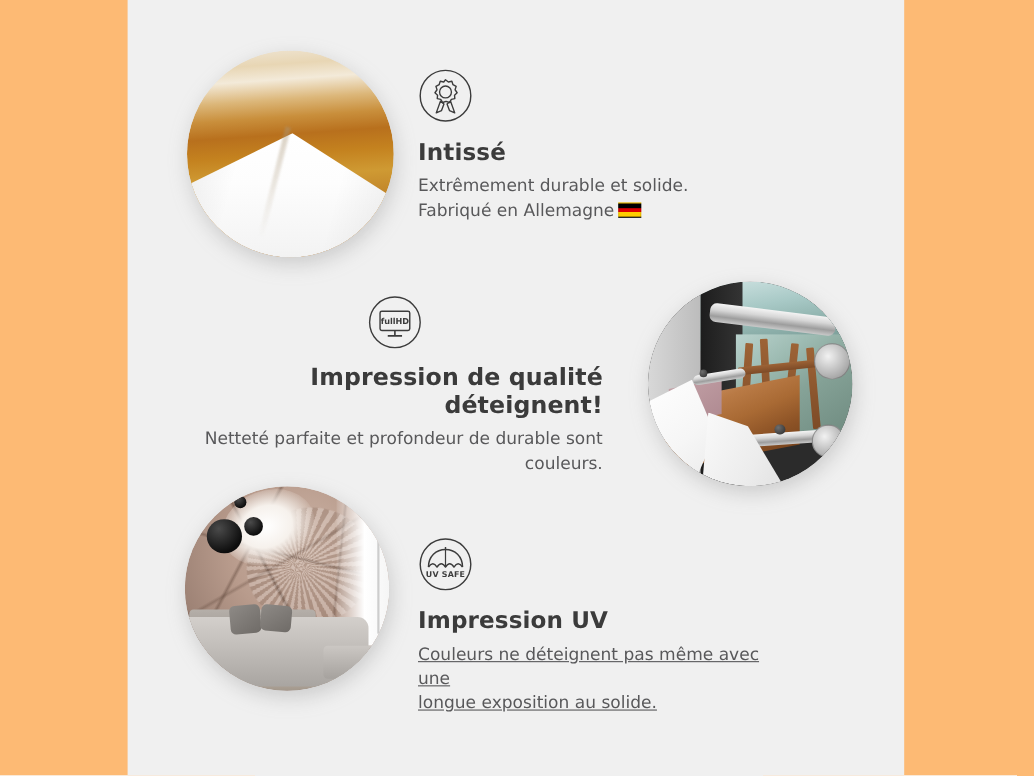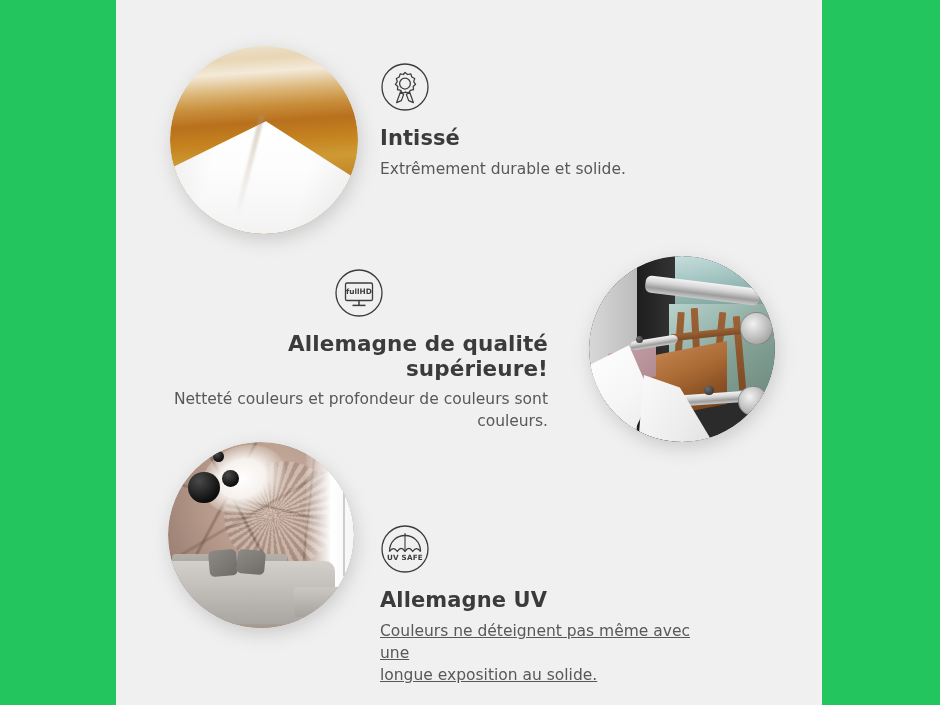--- a/index.html
+++ b/index.html
@@ -10,21 +10,21 @@
     width: 940px;
     height: 705px;
     background: #ffffff;
     font-family: "DejaVu Sans", sans-serif;
     overflow: hidden;
   }
   .canvas {
     position: relative;
     width: 940px;
     height: 705px;
-    background: #22c55e;
+    background: #fdba74;
   }
   .panel {
     position: absolute;
     left: 116px;
     top: 0;
     width: 706px;
     height: 705px;
     background: #f0f0f0;
   }
 
@@ -245,21 +245,21 @@
   #feature-intisse .f-desc { margin-top: 8px; }
 
   #feature-print {
     left: 170px; top: 268px; width: 378px;
     text-align: right;
   }
   #feature-print .icon-wrap { display: flex; justify-content: center; }
   #feature-print .f-title { margin-top: 13px; font-size: 21.5px; }
   #feature-print .f-desc { margin-top: 7px; }
 
-  #feature-uv { left: 380px; top: 524px; width: 340px; }
+  #feature-uv { left: 380px; top: 488px; width: 340px; }
   #feature-uv .f-title { margin-top: 14px; }
   #feature-uv .f-desc { margin-top: 8px; text-decoration: underline; }
 
   .flag {
     display: inline-block;
     width: 21px; height: 14px;
     vertical-align: -2px;
     margin-left: 4px;
     border: 1px solid rgba(0,0,0,0.12);
     box-sizing: border-box;
@@ -342,50 +342,51 @@
         <circle cx="25" cy="25" r="23" fill="none" stroke="#3c3c3c" stroke-width="1.3"></circle>
         <path d="M25 10.5 l2.6 2.0 3.2 -0.6 1.0 3.1 2.9 1.5 -1.0 3.1 1.9 2.7 -2.4 2.2 0.3 3.2 -3.2 0.7 -1.7 2.8 -3.1 -1.0 -3.1 1.0 -1.7 -2.8 -3.2 -0.7 0.3 -3.2 -2.4 -2.2 1.9 -2.7 -1.0 -3.1 2.9 -1.5 1.0 -3.1 3.2 0.6 z" fill="none" stroke="#3c3c3c" stroke-width="1.25" stroke-linejoin="round"></path>
         <circle cx="25" cy="21.6" r="5.4" fill="none" stroke="#3c3c3c" stroke-width="1.25"></circle>
         <path d="M20.4 30.0 L16.6 40.6 L21.3 38.6 L23.6 32.6 Z" fill="none" stroke="#3c3c3c" stroke-width="1.25" stroke-linejoin="round"></path>
         <path d="M29.6 30.0 L33.4 40.6 L28.7 38.6 L26.4 32.6 Z" fill="none" stroke="#3c3c3c" stroke-width="1.25" stroke-linejoin="round"></path>
       </svg>
     </div>
     <h2 class="f-title">Intissé</h2>
     <p class="f-desc">
       <span>Extrêmement durable et solide.</span><br>
+      <span class="nowrap"><span>Fabriqué en Allemagne</span><span class="flag"></span></span>
     </p>
   </div>
 
   <div class="feature" id="feature-print">
     <div class="icon-wrap">
       <svg class="icon-circle" viewBox="0 0 50 50">
         <circle cx="25" cy="25" r="23" fill="none" stroke="#3c3c3c" stroke-width="1.3"></circle>
         <rect x="11.5" y="15" width="27" height="17.5" rx="1.6" fill="none" stroke="#3c3c3c" stroke-width="1.3"></rect>
         <text x="25" y="26.4" text-anchor="middle" font-family="'DejaVu Sans', sans-serif" font-size="7.4" font-weight="700" fill="#3c3c3c">fullHD</text>
         <line x1="25" y1="32.5" x2="25" y2="37.2" stroke="#3c3c3c" stroke-width="1.5"></line>
         <line x1="18.5" y1="37.4" x2="31.5" y2="37.4" stroke="#3c3c3c" stroke-width="1.5"></line>
       </svg>
     </div>
-    <h2 class="f-title">Allemagne de qualité supérieure!</h2>
+    <h2 class="f-title">Impression de qualité déteignent!</h2>
     <p class="f-desc">
-      <span>Netteté couleurs et profondeur de couleurs sont</span><br>
+      <span>Netteté parfaite et profondeur de durable sont</span><br>
       <span>couleurs.</span>
     </p>
   </div>
 
   <div class="feature" id="feature-uv">
     <div class="icon-wrap">
       <svg class="icon-circle" viewBox="0 0 50 50">
         <circle cx="25" cy="25" r="23" fill="none" stroke="#3c3c3c" stroke-width="1.3"></circle>
         <path d="M9.5 27.5 C9.5 17.8 16.4 11.5 25 11.5 C33.6 11.5 40.5 17.8 40.5 27.5" fill="none" stroke="#3c3c3c" stroke-width="1.35"></path>
         <path d="M9.5 27.5 C12.2 23.6 14.8 23.6 17.3 27.5 C19.9 23.4 22.4 23.4 25 27.5 C27.6 23.4 30.1 23.4 32.7 27.5 C35.2 23.6 37.8 23.6 40.5 27.5" fill="none" stroke="#3c3c3c" stroke-width="1.3" stroke-linejoin="round"></path>
         <line x1="25" y1="11.5" x2="25" y2="27.5" stroke="#3c3c3c" stroke-width="1.1"></line>
         <line x1="25" y1="9.2" x2="25" y2="11.6" stroke="#3c3c3c" stroke-width="1.3"></line>
         <text x="25" y="36.3" text-anchor="middle" font-family="'DejaVu Sans', sans-serif" font-size="7.2" font-weight="700" fill="#3c3c3c" letter-spacing="0.2">UV SAFE</text>
       </svg>
     </div>
-    <h2 class="f-title">Allemagne UV</h2>
+    <h2 class="f-title">Impression UV</h2>
     <p class="f-desc">
       <span>Couleurs ne déteignent pas même avec une</span><br>
       <span>longue exposition au solide.</span>
     </p>
   </div>
 </div>
 
 </body></html>

